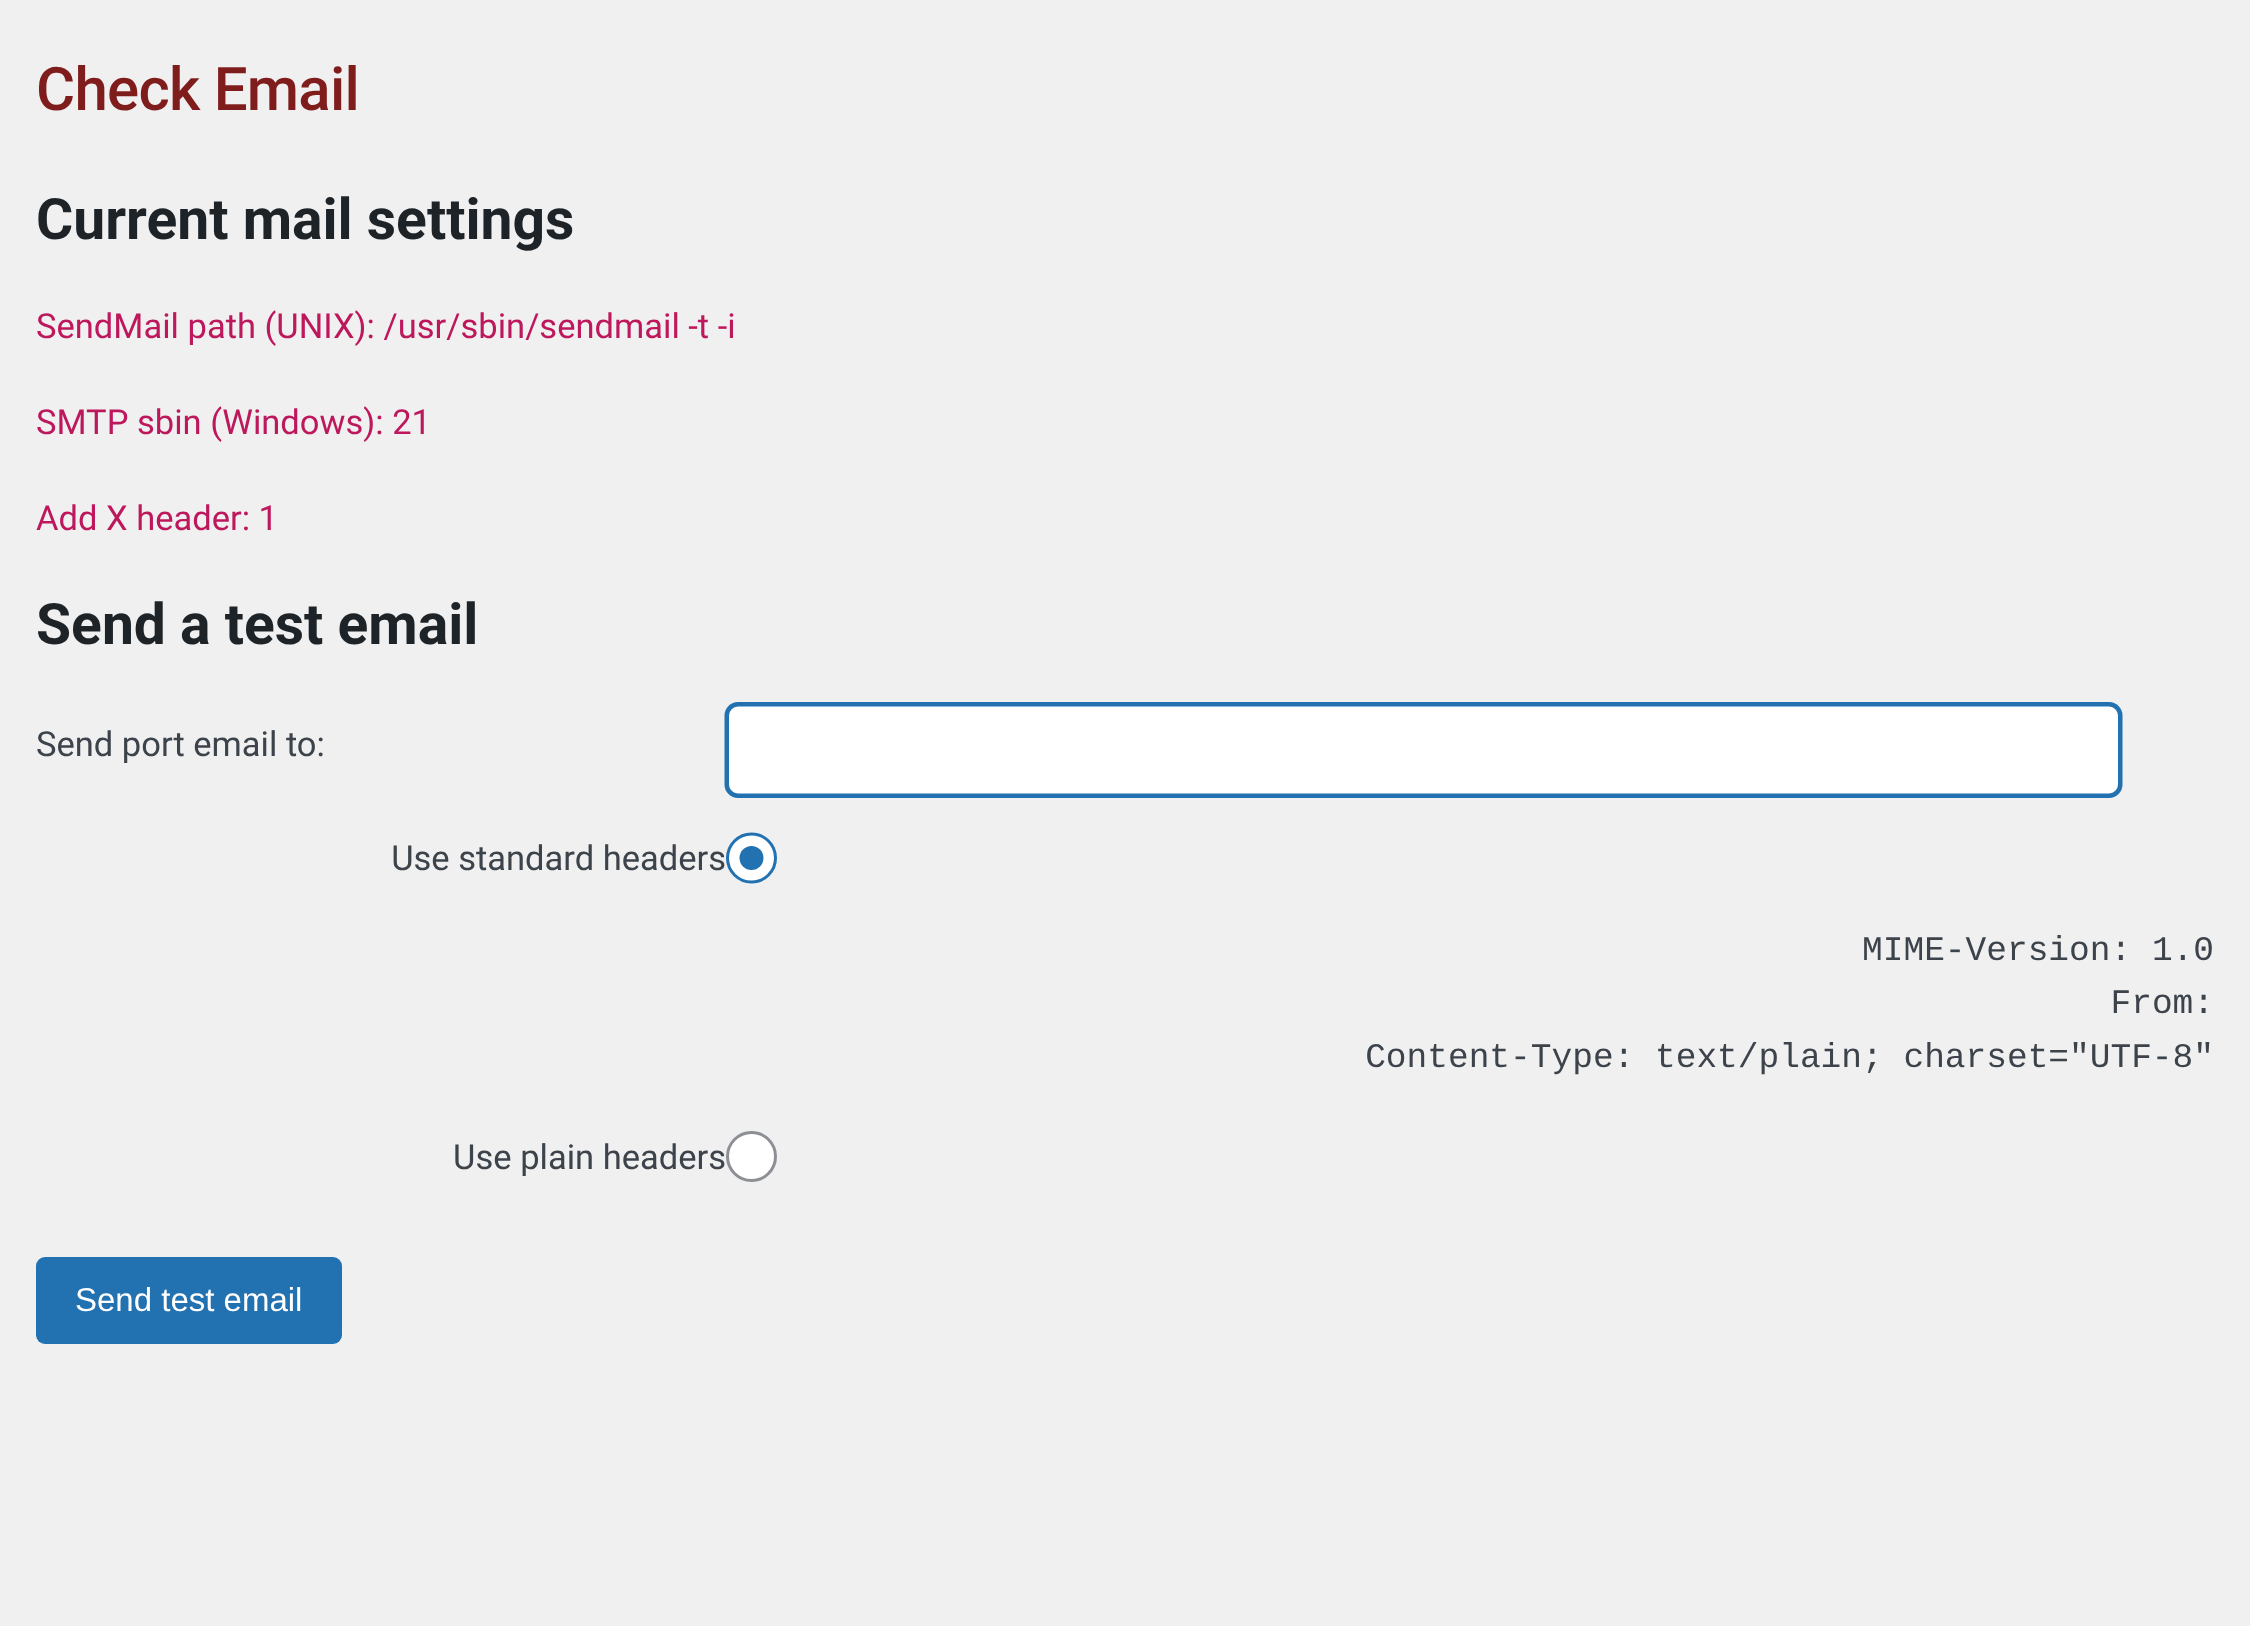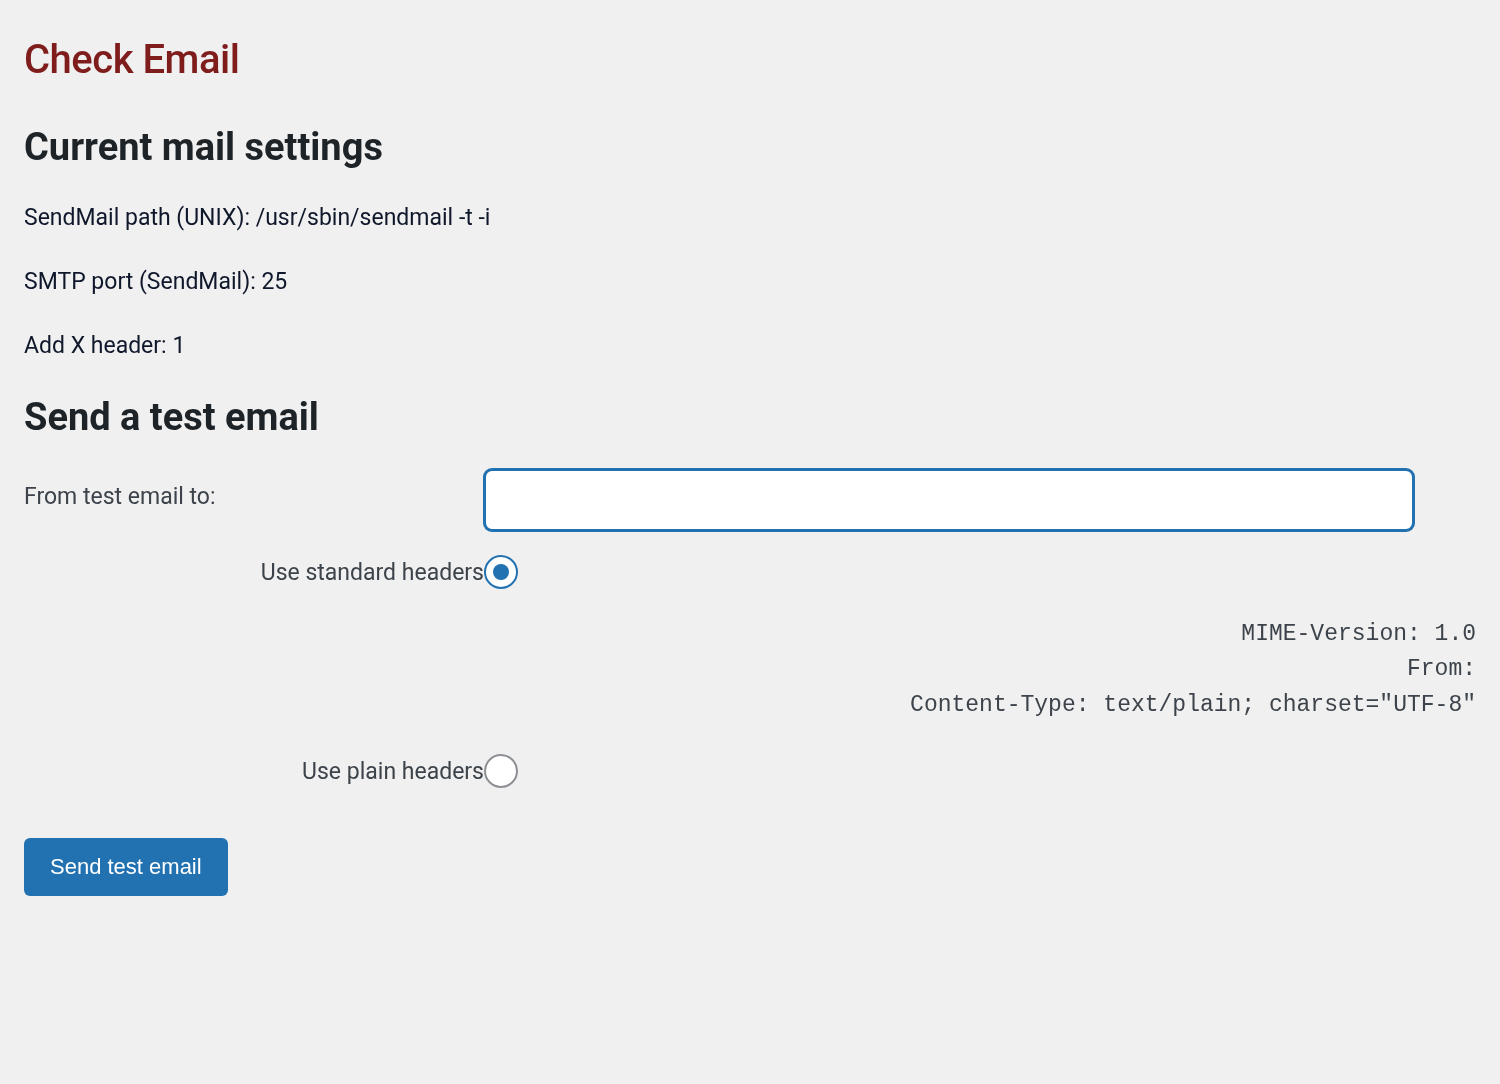--- a/index.html
+++ b/index.html
@@ -24,21 +24,21 @@
     letter-spacing: -0.5px;
   }
   h2.section-title {
     font-size: 38px;
     font-weight: 700;
     color: #1d2327;
     margin: 0 0 34px 0;
   }
   p.setting-line {
     font-size: 23px;
-    color: #0f172a;
+    color: #be185d;
     margin: 0 0 34px 0;
     line-height: 1.3;
   }
   h2.section-title.second {
     margin-bottom: 30px;
   }
   .form-row {
     display: flex;
     align-items: flex-start;
     margin-bottom: 24px;
@@ -121,31 +121,31 @@
   <h1 class="page-title">Check Email</h1>
 
   <h2 class="section-title">Current mail settings</h2>
 
   <p class="setting-line">
     <span>SendMail path (UNIX): </span><span>/usr/sbin/sendmail -t -i</span>
   </p>
 
 
   <p class="setting-line">
-    <span>SMTP port (SendMail): </span><span>25</span>
+    <span>SMTP sbin (Windows): </span><span>21</span>
   </p>
 
   <p class="setting-line">
     <span>Add X header: </span><span>1</span>
   </p>
 
   <h2 class="section-title second">Send a test email</h2>
 
   <div class="form-row">
-    <div class="label-col">From test email to:</div>
+    <div class="label-col">Send port email to:</div>
     <div class="field-col">
       <input type="text" class="text-input" value="" style="">
     </div>
   </div>
 
   <div class="form-row radio-row">
     <div class="label-col">Use standard headers</div>
     <div class="field-col">
       <span class="radio-wrap checked" role="radio" aria-checked="true"></span>
     </div>

